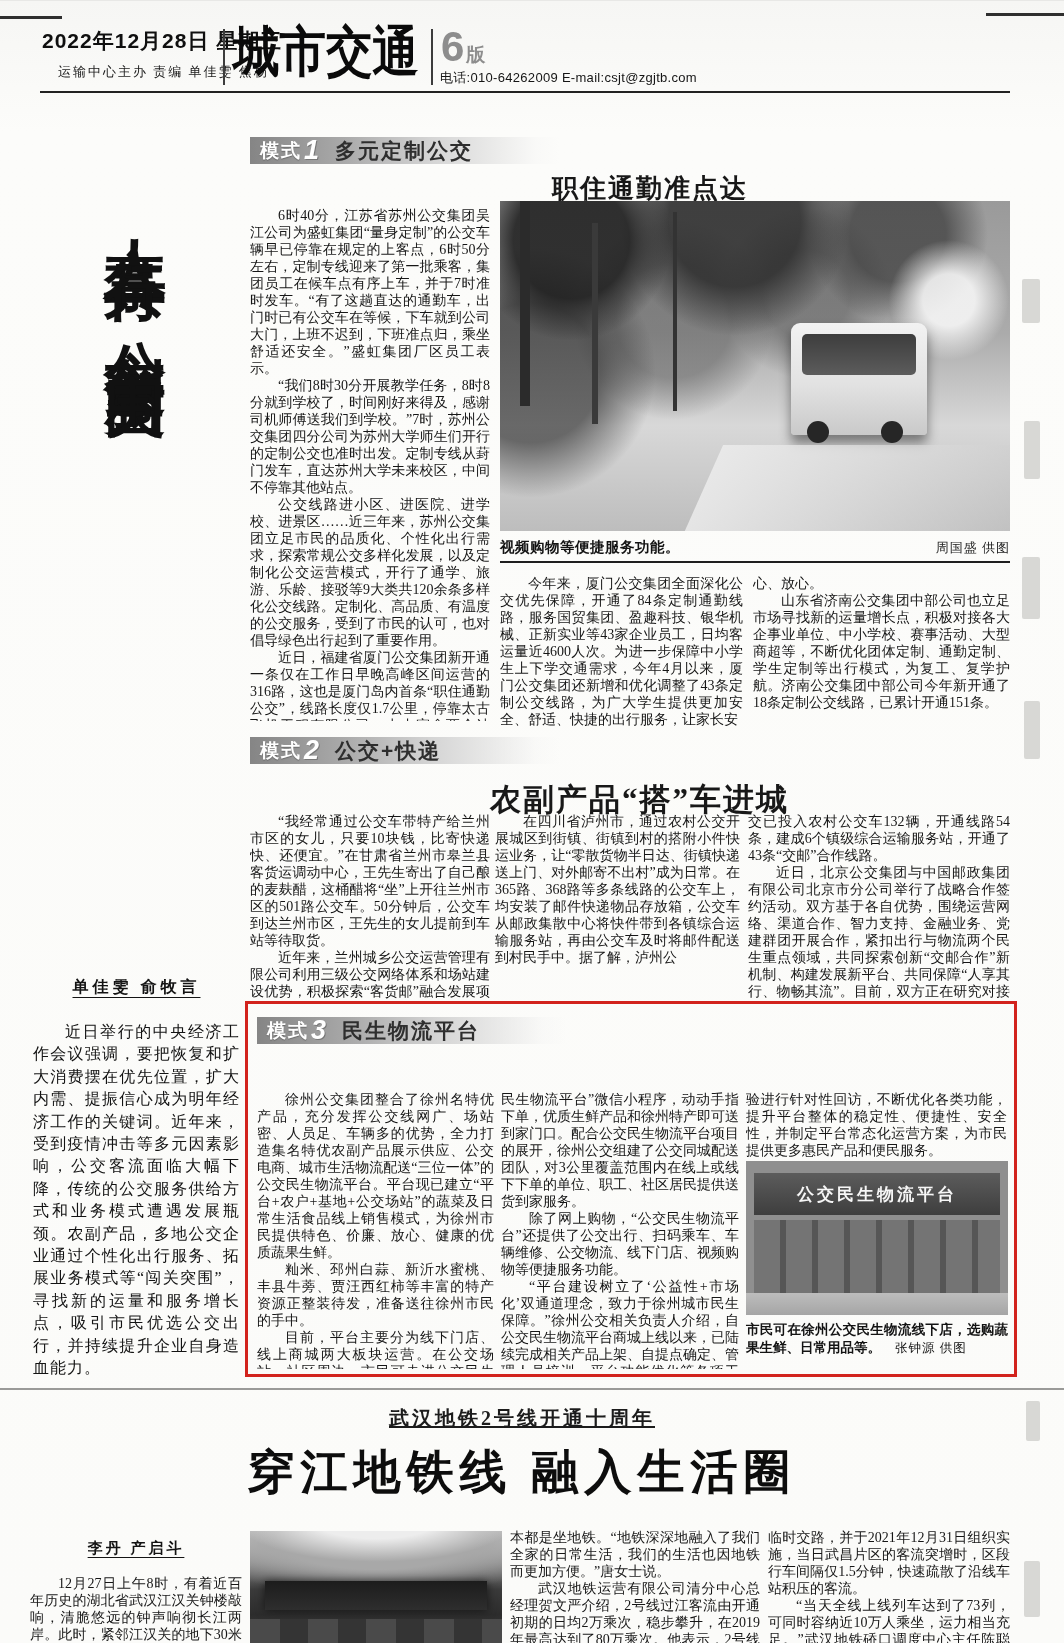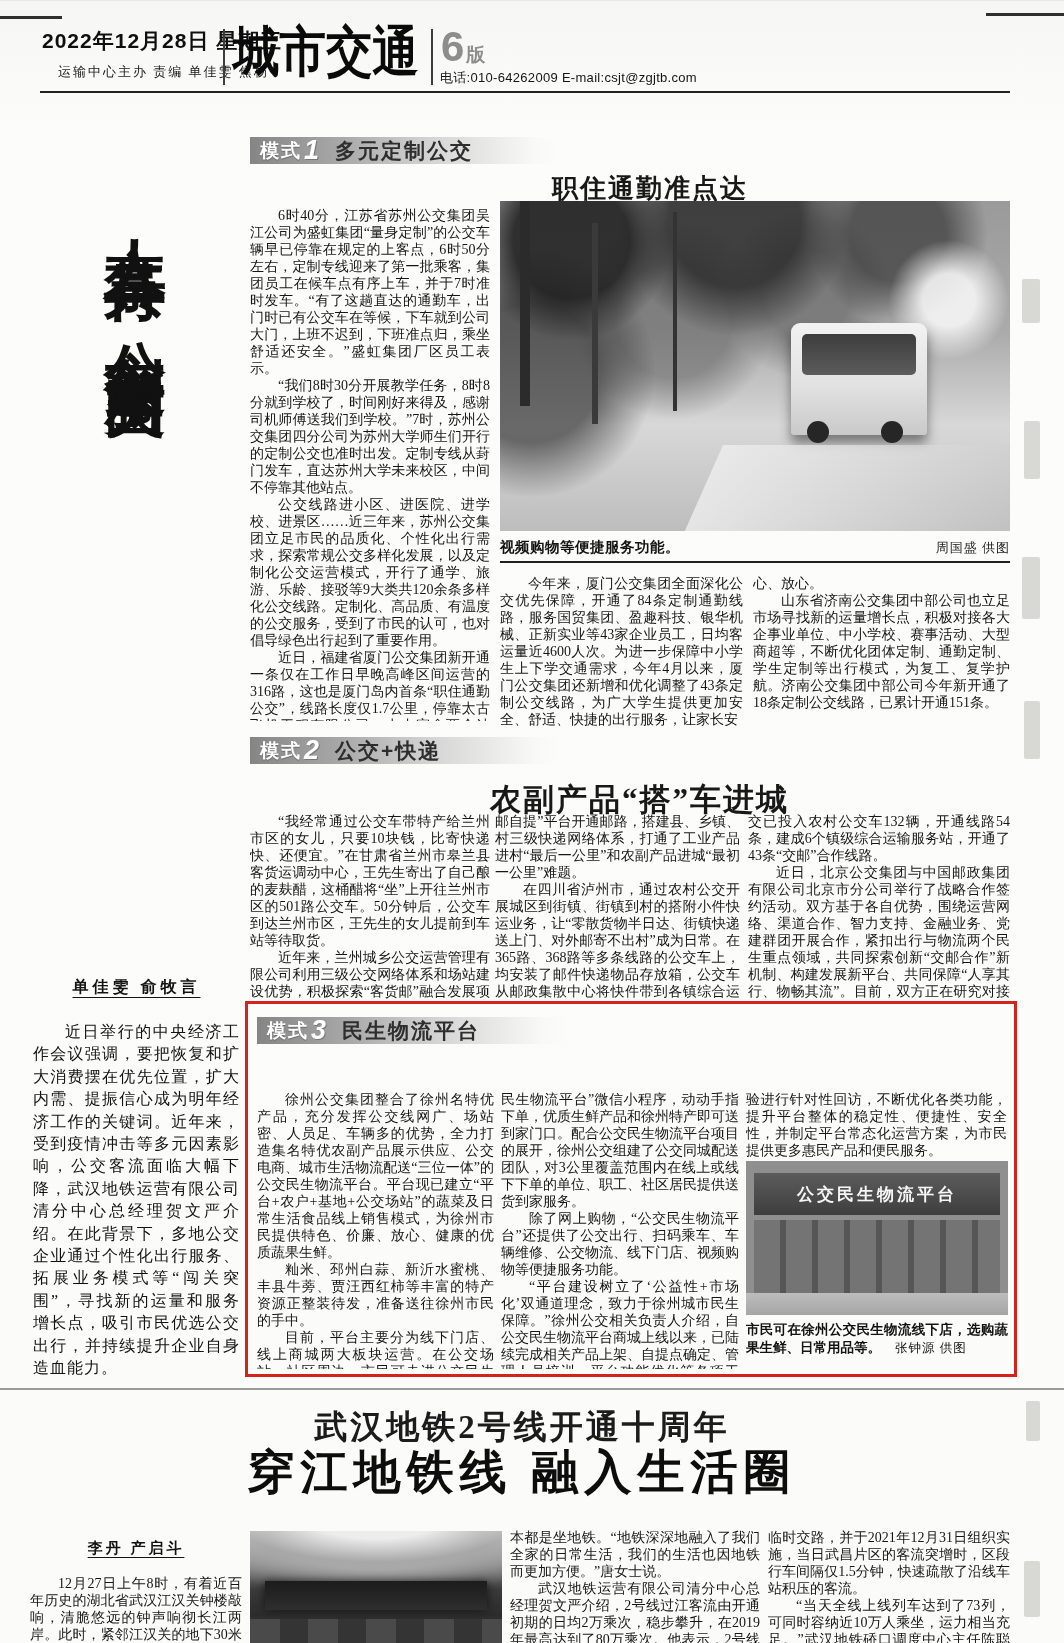--- a/index.html
+++ b/index.html
@@ -122,21 +122,21 @@
         radial-gradient(ellipse 100% 70% at 50% 6%, #a8a8a8 0 40%, rgba(168,168,168,0) 75%),
         linear-gradient(180deg,#d6d6d6 0%,#8a8a8a 28%,#3a3a3a 52%,#2c2c2c 74%,#404040 100%);}
   .photo-metro::before{content:"";position:absolute;left:6%;top:44%;width:88%;height:26%;
       background:linear-gradient(180deg,#1c1c1c,#2e2e2e);box-shadow:0 0 10px rgba(0,0,0,.6);}
   .photo-metro::after{content:"";position:absolute;left:0;bottom:0;width:100%;height:22%;
       background:repeating-linear-gradient(90deg,#4a4a4a 0 30px,#343434 30px 58px);}
 
   
   .metro-rule{left:0;top:1387px;width:1064px;height:2px;background:#9a9a98;}
   .metro-kicker{left:292px;top:1404px;width:460px;text-align:center;font-weight:600;
-      font-size:33px;letter-spacing:3px;color:#1c1c1c;white-space:nowrap;}
+      font-size:20px;letter-spacing:3px;color:#1c1c1c;white-space:nowrap;text-decoration:underline;}
   .metro-hl{left:112px;top:1440px;width:820px;text-align:center;
       font-family:"Liberation Sans","DejaVu Sans",sans-serif;font-weight:800;font-size:47px;
       letter-spacing:6px;color:#0d0d0d;white-space:nowrap;}
   .metro-byline{left:30px;top:1538px;width:212px;text-align:center;font-weight:700;font-size:15px;}
   .metro-byline span{text-decoration:underline;text-underline-offset:4px;letter-spacing:3px;}
 </style>
 </head>
 <body>
 
 <div class="page">
@@ -151,21 +151,21 @@
   <div class="vline v2"></div>
   <div class="abs pagenum">
     <span class="num">6</span><span class="unit">版</span>
   </div>
   <div class="abs contact">电话:010-64262009  E-mail:csjt@zgjtb.com</div>
   <div class="abs hrule"></div>
 
   <div class="abs lead-hl">人享其行　公交创新突围</div>
   <div class="abs lead-byline"><span>单佳雯 俞牧言</span></div>
   <div class="abs lead-body">
-    <p>近日举行的中央经济工作会议强调，要把恢复和扩大消费摆在优先位置，扩大内需、提振信心成为明年经济工作的关键词。近年来，受到疫情冲击等多元因素影响，公交客流面临大幅下降，武汉地铁运营有限公司清分中心总经理贺文严介绍。在此背景下，多地公交企业通过个性化出行服务、拓展业务模式等“闯关突围”，寻找新的运量和服务增长点，吸引市民优选公交出行，并持续提升企业自身造血能力。</p>
+    <p>近日举行的中央经济工作会议强调，要把恢复和扩大消费摆在优先位置，扩大内需、提振信心成为明年经济工作的关键词。近年来，受到疫情冲击等多元因素影响，公交客流面临大幅下降，传统的公交服务供给方式和业务模式遭遇发展瓶颈。农副产品，多地公交企业通过个性化出行服务、拓展业务模式等“闯关突围”，寻找新的运量和服务增长点，吸引市民优选公交出行，并持续提升企业自身造血能力。</p>
   </div>
 
   <div class="badge" style="left:250px;top:136px;">
     <span class="bw">模式</span>
       <span class="bn">1</span>
     <span class="tag">多元定制公交</span>
   </div>
   <h2 class="shl s1hl">职住通勤准点达</h2>
 
   <div class="abs photo-bus">
@@ -196,21 +196,20 @@
       <span class="bn">2</span>
     <span class="tag">公交+快递</span>
   </div>
   <h2 class="shl s2hl">农副产品“搭”车进城</h2>
 
   <div class="col s2c1">
     <p>“我经常通过公交车带特产给兰州市区的女儿，只要10块钱，比寄快递快、还便宜。”在甘肃省兰州市皋兰县客货运调动中心，王先生寄出了自己酿的麦麸醋，这桶醋将“坐”上开往兰州市区的501路公交车。50分钟后，公交车到达兰州市区，王先生的女儿提前到车站等待取货。</p>
     <p>近年来，兰州城乡公交运营管理有限公司利用三级公交网络体系和场站建设优势，积极探索“客货邮”融合发展项目，已布局“客货邮”融合发展服务站(点)600余个，搭载“易</p>
   </div>
   <div class="col s2c2">
-    <p class="cont">邮自提”平台开通邮路，搭建县、乡镇、村三级快递网络体系，打通了工业产品进村“最后一公里”和农副产品进城“最初一公里”难题。</p>
     <p>在四川省泸州市，通过农村公交开展城区到街镇、街镇到村的搭附小件快运业务，让“零散货物半日达、街镇快递送上门、对外邮寄不出村”成为日常。在365路、368路等多条线路的公交车上，均安装了邮件快递物品存放箱，公交车从邮政集散中心将快件带到各镇综合运输服务站，再由公交车及时将邮件配送到村民手中。据了解，泸州公</p>
   </div>
   <div class="col s2c3">
     <p class="cont">交已投入农村公交车132辆，开通线路54条，建成6个镇级综合运输服务站，开通了43条“交邮”合作线路。</p>
     <p>近日，北京公交集团与中国邮政集团有限公司北京市分公司举行了战略合作签约活动。双方基于各自优势，围绕运营网络、渠道合作、智力支持、金融业务、党建群团开展合作，紧扣出行与物流两个民生重点领域，共同探索创新“交邮合作”新机制、构建发展新平台、共同保障“人享其行、物畅其流”。目前，双方正在研究对接推进公交代运邮件模式。</p>
   </div>
 
   <div class="abs redbox"></div>
   <div class="badge" style="left:257px;top:1016px;">
     <span class="bw">模式</span>

